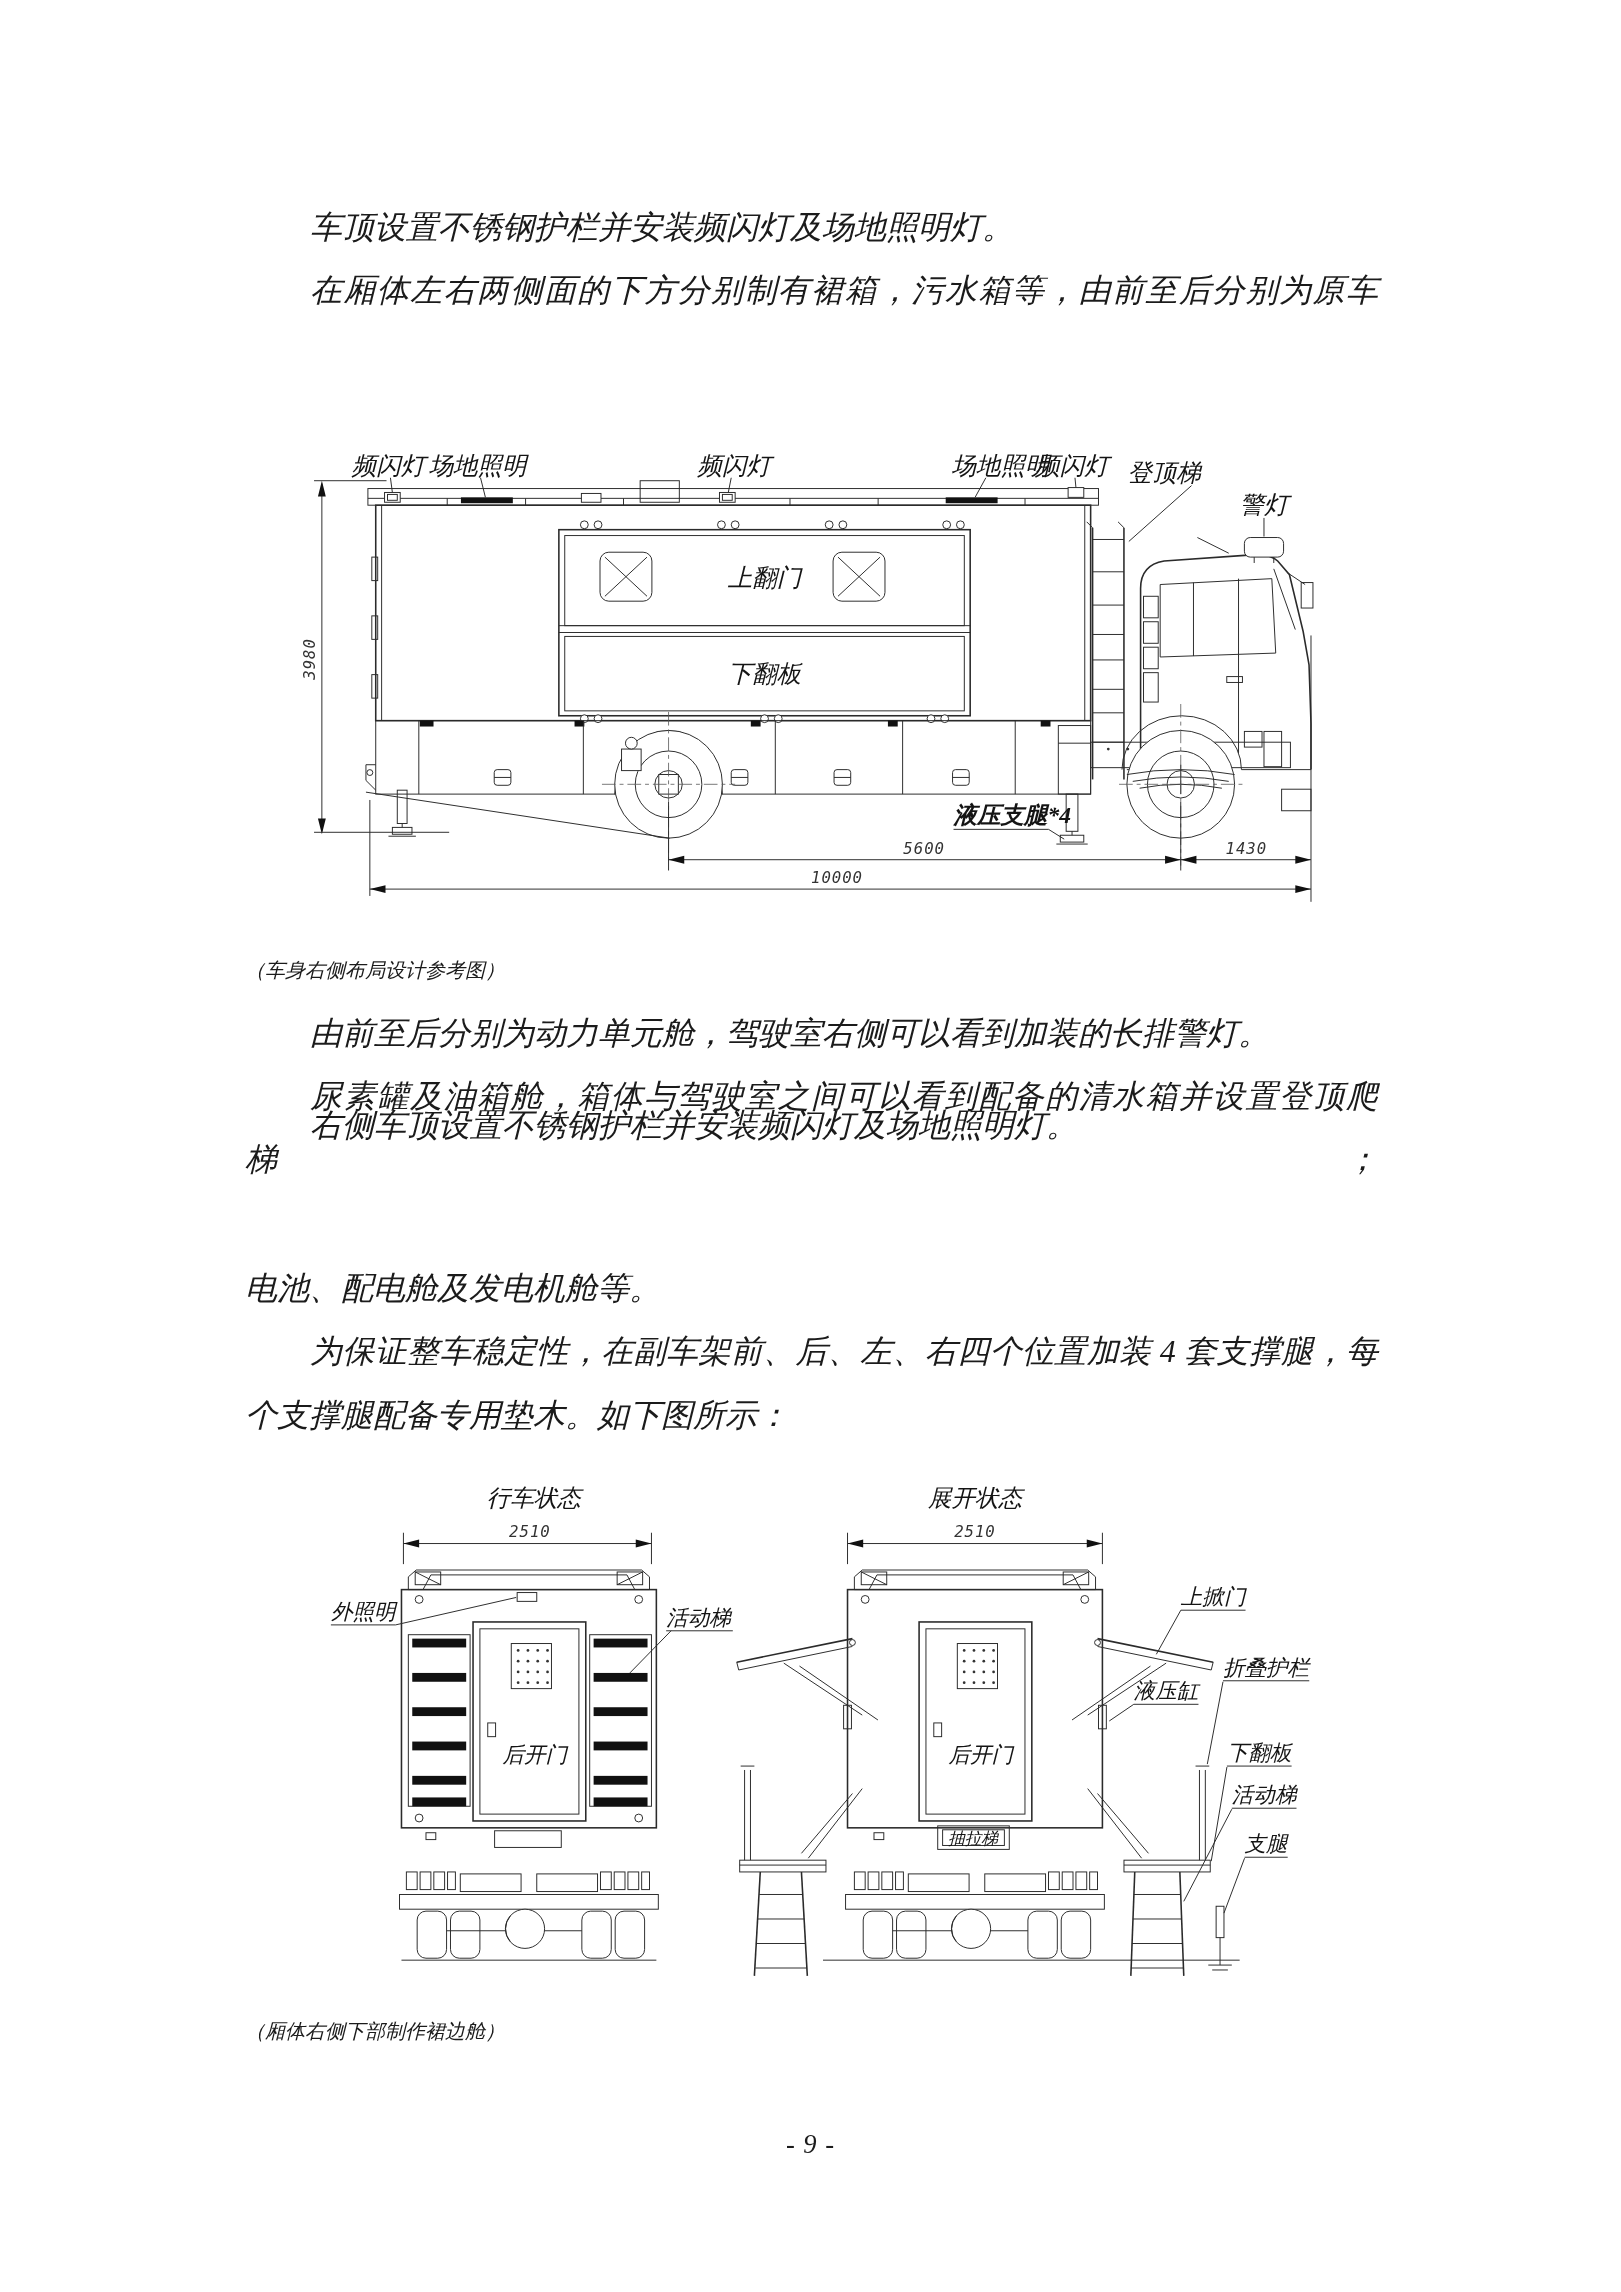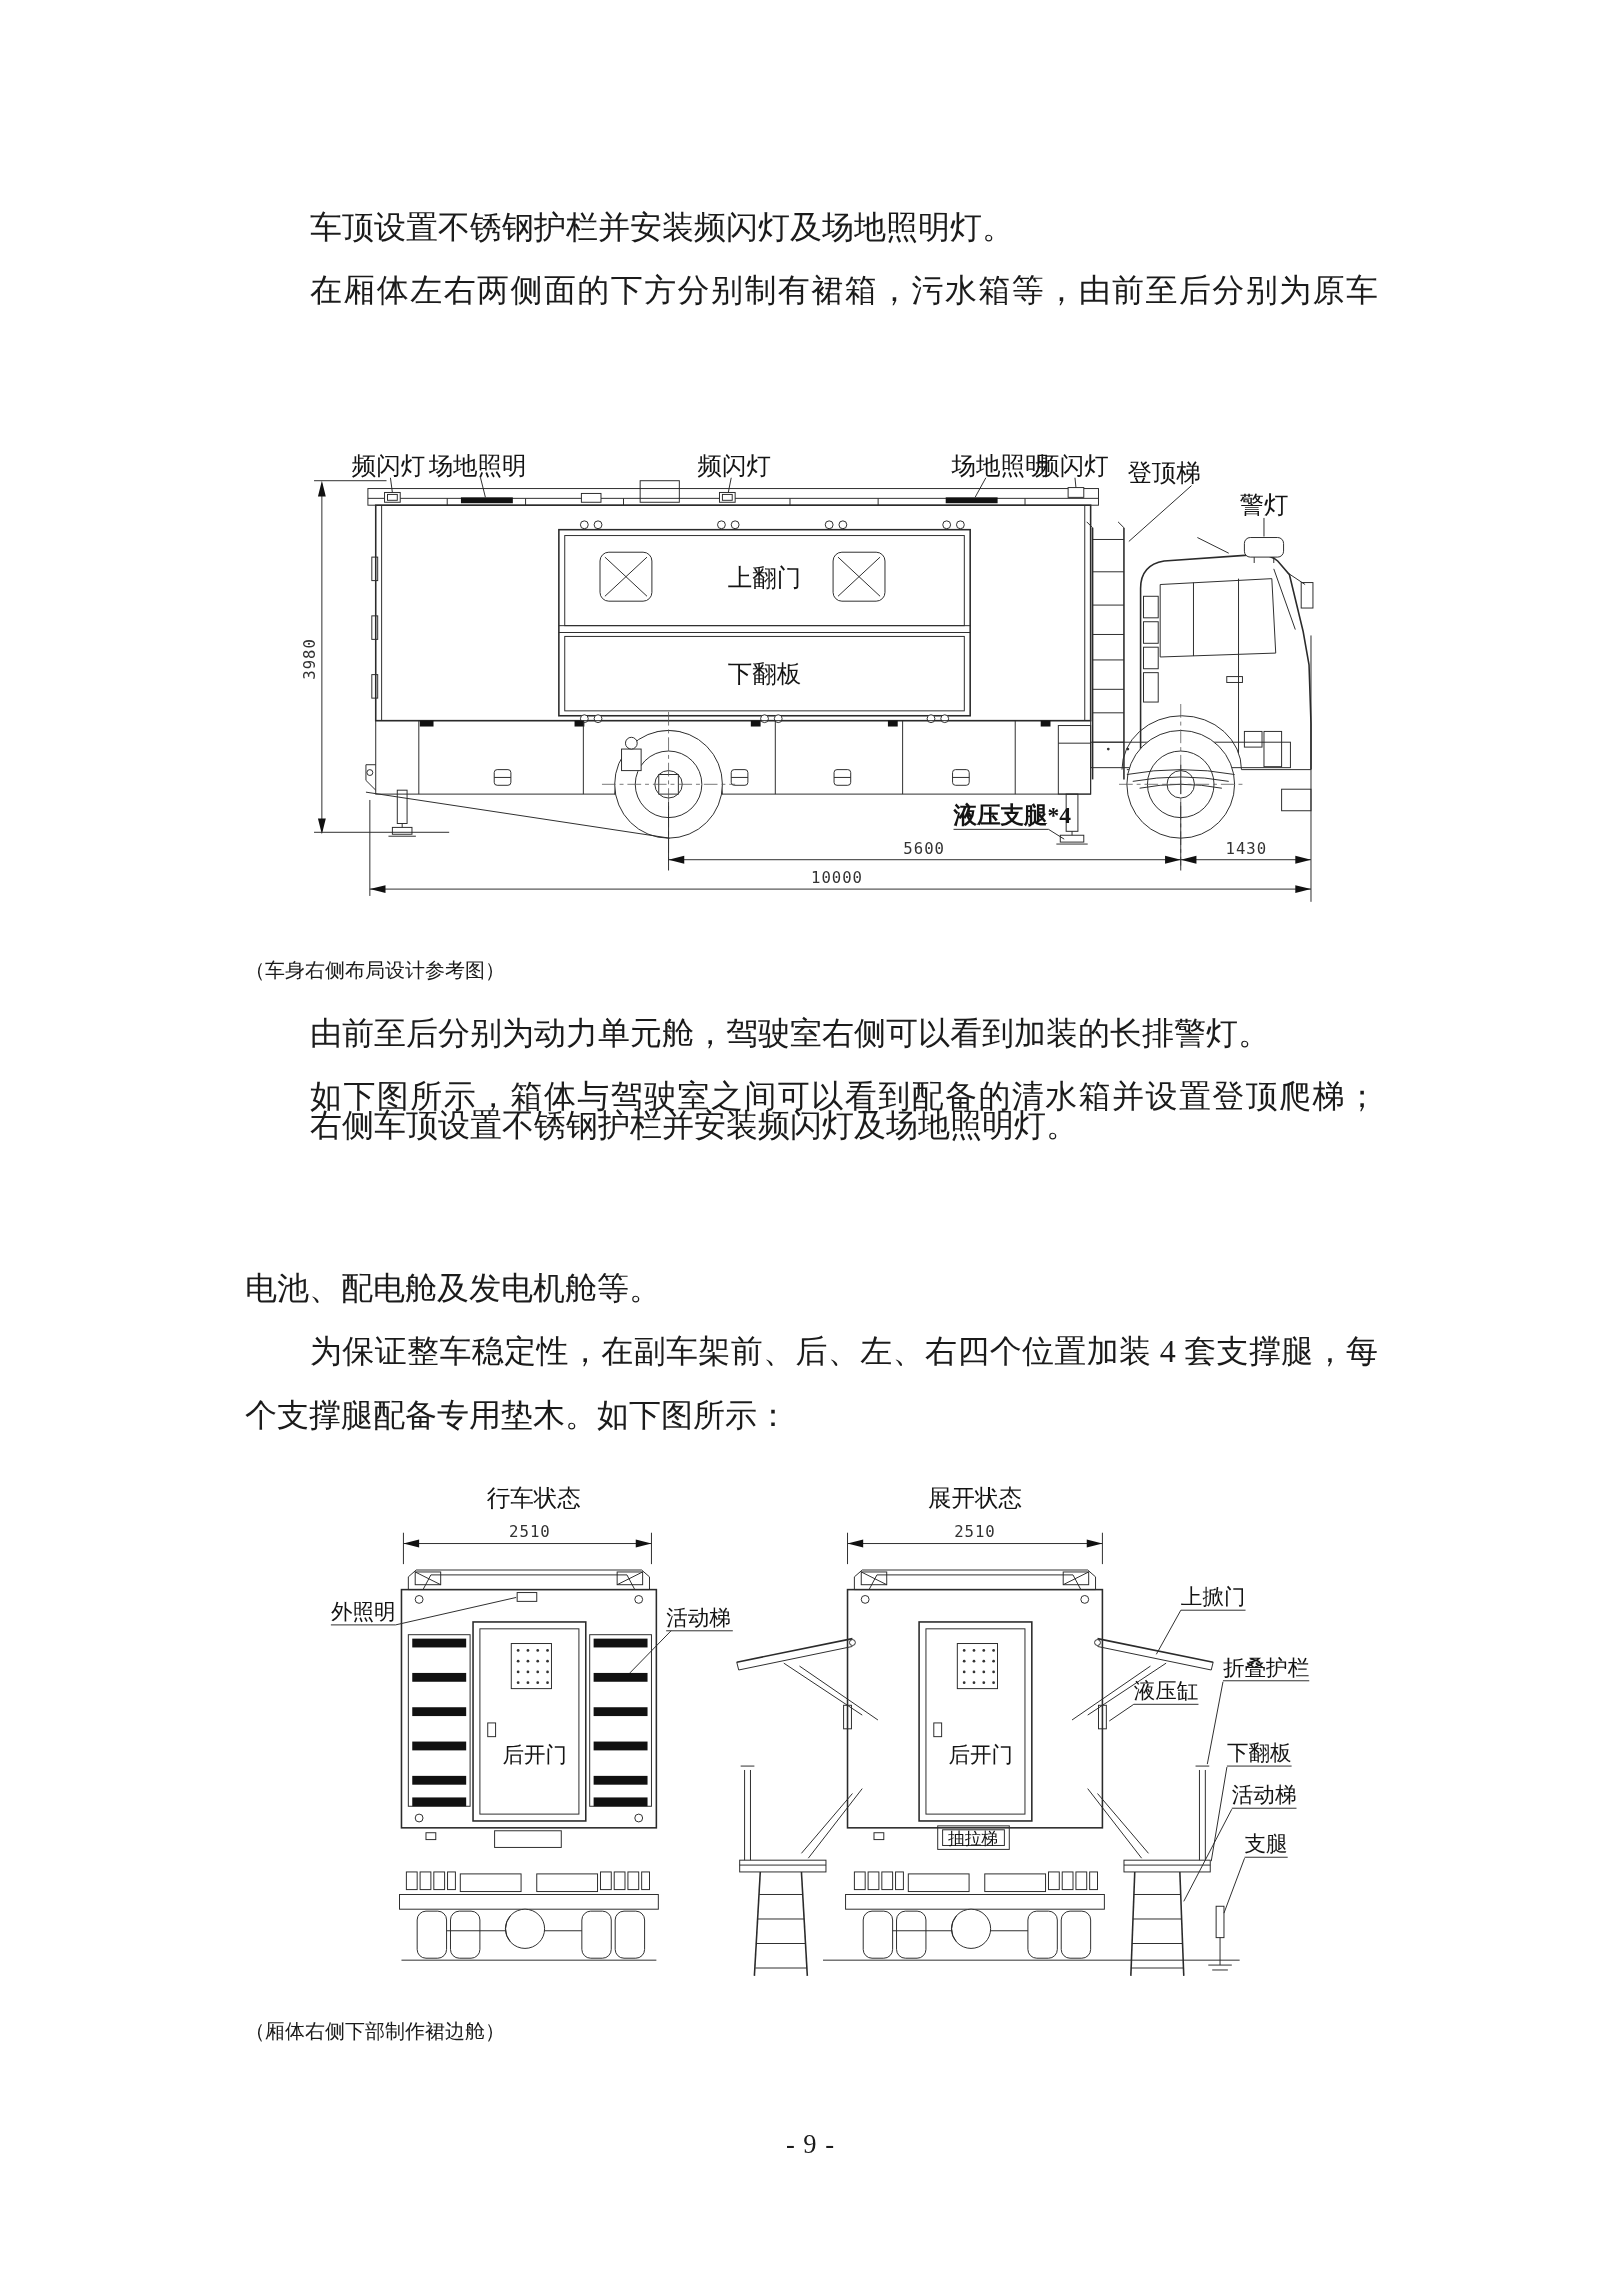--- a/index.html
+++ b/index.html
@@ -1,19 +1,19 @@
 <!DOCTYPE html>
 <html><head>
 <meta charset="utf-8">
 <style>
   html,body{margin:0;padding:0;background:#888;}
   .page{
     position:relative;width:1621px;height:2293px;background:#ffffff;
     margin:0 auto;overflow:hidden;
-    font-family:"Liberation Serif", serif;color:#1b1b1b;
+    font-family:"Liberation Serif", serif;color:#1b1b1b;font-style:italic;
   }
   .line{
     position:absolute;left:245px;width:1133px;height:63px;line-height:63px;
     font-size:32px;white-space:nowrap;
   }
   .indent{text-indent:65px;}
   .full{white-space:normal;text-align:justify;text-align-last:justify;}
   .caption{
     position:absolute;left:245px;width:1133px;height:63px;line-height:63px;
     font-size:20px;text-align:left;
@@ -276,21 +276,21 @@
       <polygon class="fillb" points="171,479 187,475 187,483"></polygon>
       <polygon class="fillb" points="1132,479 1116,475 1116,483"></polygon>
       <line class="ln" x1="171" y1="388" x2="171" y2="486"></line>
       <text class="dnum" x="648" y="473" text-anchor="middle">10000</text>
     </g>
   </svg>
 
   <div class="caption" style="top:939px">（车身右侧布局设计参考图）</div>
 
   <div class="line indent" style="top:1002px">由前至后分别为动力单元舱，驾驶室右侧可以看到加装的长排警灯。</div>
-  <div class="line indent full" style="top:1065px">如下图所示，箱体与驾驶室之间可以看到配备的清水箱并设置登顶爬梯；</div>
+  <div class="line indent full" style="top:1065px">尿素罐及油箱舱，箱体与驾驶室之间可以看到配备的清水箱并设置登顶爬梯；</div>
   <div class="line indent" style="top:1094px">右侧车顶设置不锈钢护栏并安装频闪灯及场地照明灯。</div>
   <div class="line" style="top:1257px">电池、配电舱及发电机舱等。</div>
   <div class="line indent full" style="top:1320px">为保证整车稳定性，在副车架前、后、左、右四个位置加装 4 套支撑腿，每</div>
   <div class="line" style="top:1384px">个支撑腿配备专用垫木。如下图所示：</div>
 
   <svg style="left:176px;top:1470px" width="1445" height="549" viewBox="0 0 1474 560">
     <defs>
       <pattern id="h2" width="8" height="8" patternUnits="userSpaceOnUse">
         <path d="M0 8 L8 0" stroke="#888" stroke-width="0.8"></path>
       </pattern>

